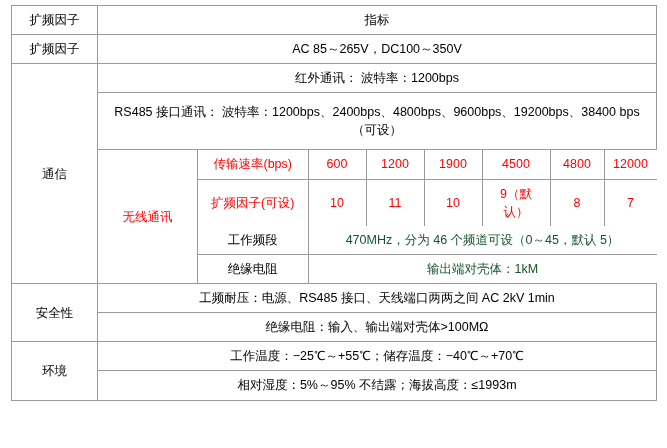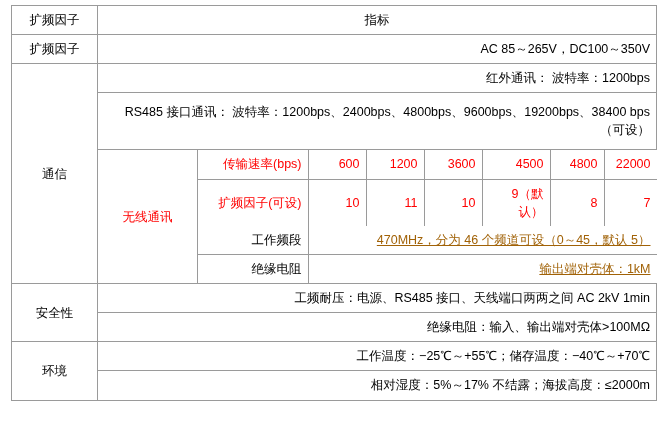--- a/index.html
+++ b/index.html
@@ -21,36 +21,36 @@
     table-layout: fixed;
   }
   #spec-table td {
     border: 1px solid #9a9a9a;
     font-size: 12.5px;
     line-height: 1.45;
     padding: 5px 6px;
     vertical-align: middle;
   }
   .c-center { text-align: center; }
-  .c-left { text-align: right; padding-left: 9px; }
+  .c-left { text-align: center; padding-left: 9px; }
   .hdr { font-size: 13px; }
   .rowlabel { font-size: 13px; }
   .red { color: #ff0000; }
-  .green { color: #a16207; text-decoration: underline; }
+  .green { color: #14532d; }
   .sub-table {
     border-collapse: collapse;
     width: 100%;
   }
   .sub-table td {
     border: 1px solid #9a9a9a;
     font-size: 12.5px;
   }
   .pad-cell { padding: 0 !important; border: 0 !important; }
   .small-cell {
-    text-align: right;
+    text-align: center;
     padding: 4px 2px;
   }
 </style>
 </head>
 <body>
 
 <table id="spec-table">
   <colgroup>
     <col style="width:86px">
     <col style="width:100px">
@@ -88,24 +88,24 @@
             <col style="width:58px">
               <col style="width:68px">
               <col style="width:54px">
               <col>
           </colgroup>
           <tbody>
               <tr>
             <td class="small-cell red" style="border-left:0;border-top:0">传输速率(bps)</td>
             <td class="small-cell red" style="border-top:0">600</td>
             <td class="small-cell red" style="border-top:0">1200</td>
-            <td class="small-cell red" style="border-top:0">3600</td>
+            <td class="small-cell red" style="border-top:0">1900</td>
             <td class="small-cell red" style="border-top:0">4500</td>
             <td class="small-cell red" style="border-top:0">4800</td>
-            <td class="small-cell red" style="border-top:0;border-right:0">22000</td>
+            <td class="small-cell red" style="border-top:0;border-right:0">12000</td>
           </tr>
         </tbody>
           </table>
       </td>
     </tr>
 
     <tr>
       <td class="pad-cell">
         <table class="sub-table">
           <colgroup>
@@ -172,16 +172,16 @@
     </tr>
     <tr>
       <td class="c-left" colspan="2">绝缘电阻：输入、输出端对壳体&gt;100MΩ</td>
     </tr>
 
     <tr>
       <td class="c-center rowlabel" rowspan="2">环境</td>
       <td class="c-left" colspan="2">工作温度：−25℃～+55℃；储存温度：−40℃～+70℃</td>
     </tr>
     <tr>
-      <td class="c-left" colspan="2">相对湿度：5%～17% 不结露；海拔高度：≤2000m</td>
+      <td class="c-left" colspan="2">相对湿度：5%～95% 不结露；海拔高度：≤1993m</td>
     </tr>
   </tbody>
 </table>
 
 </body></html>

